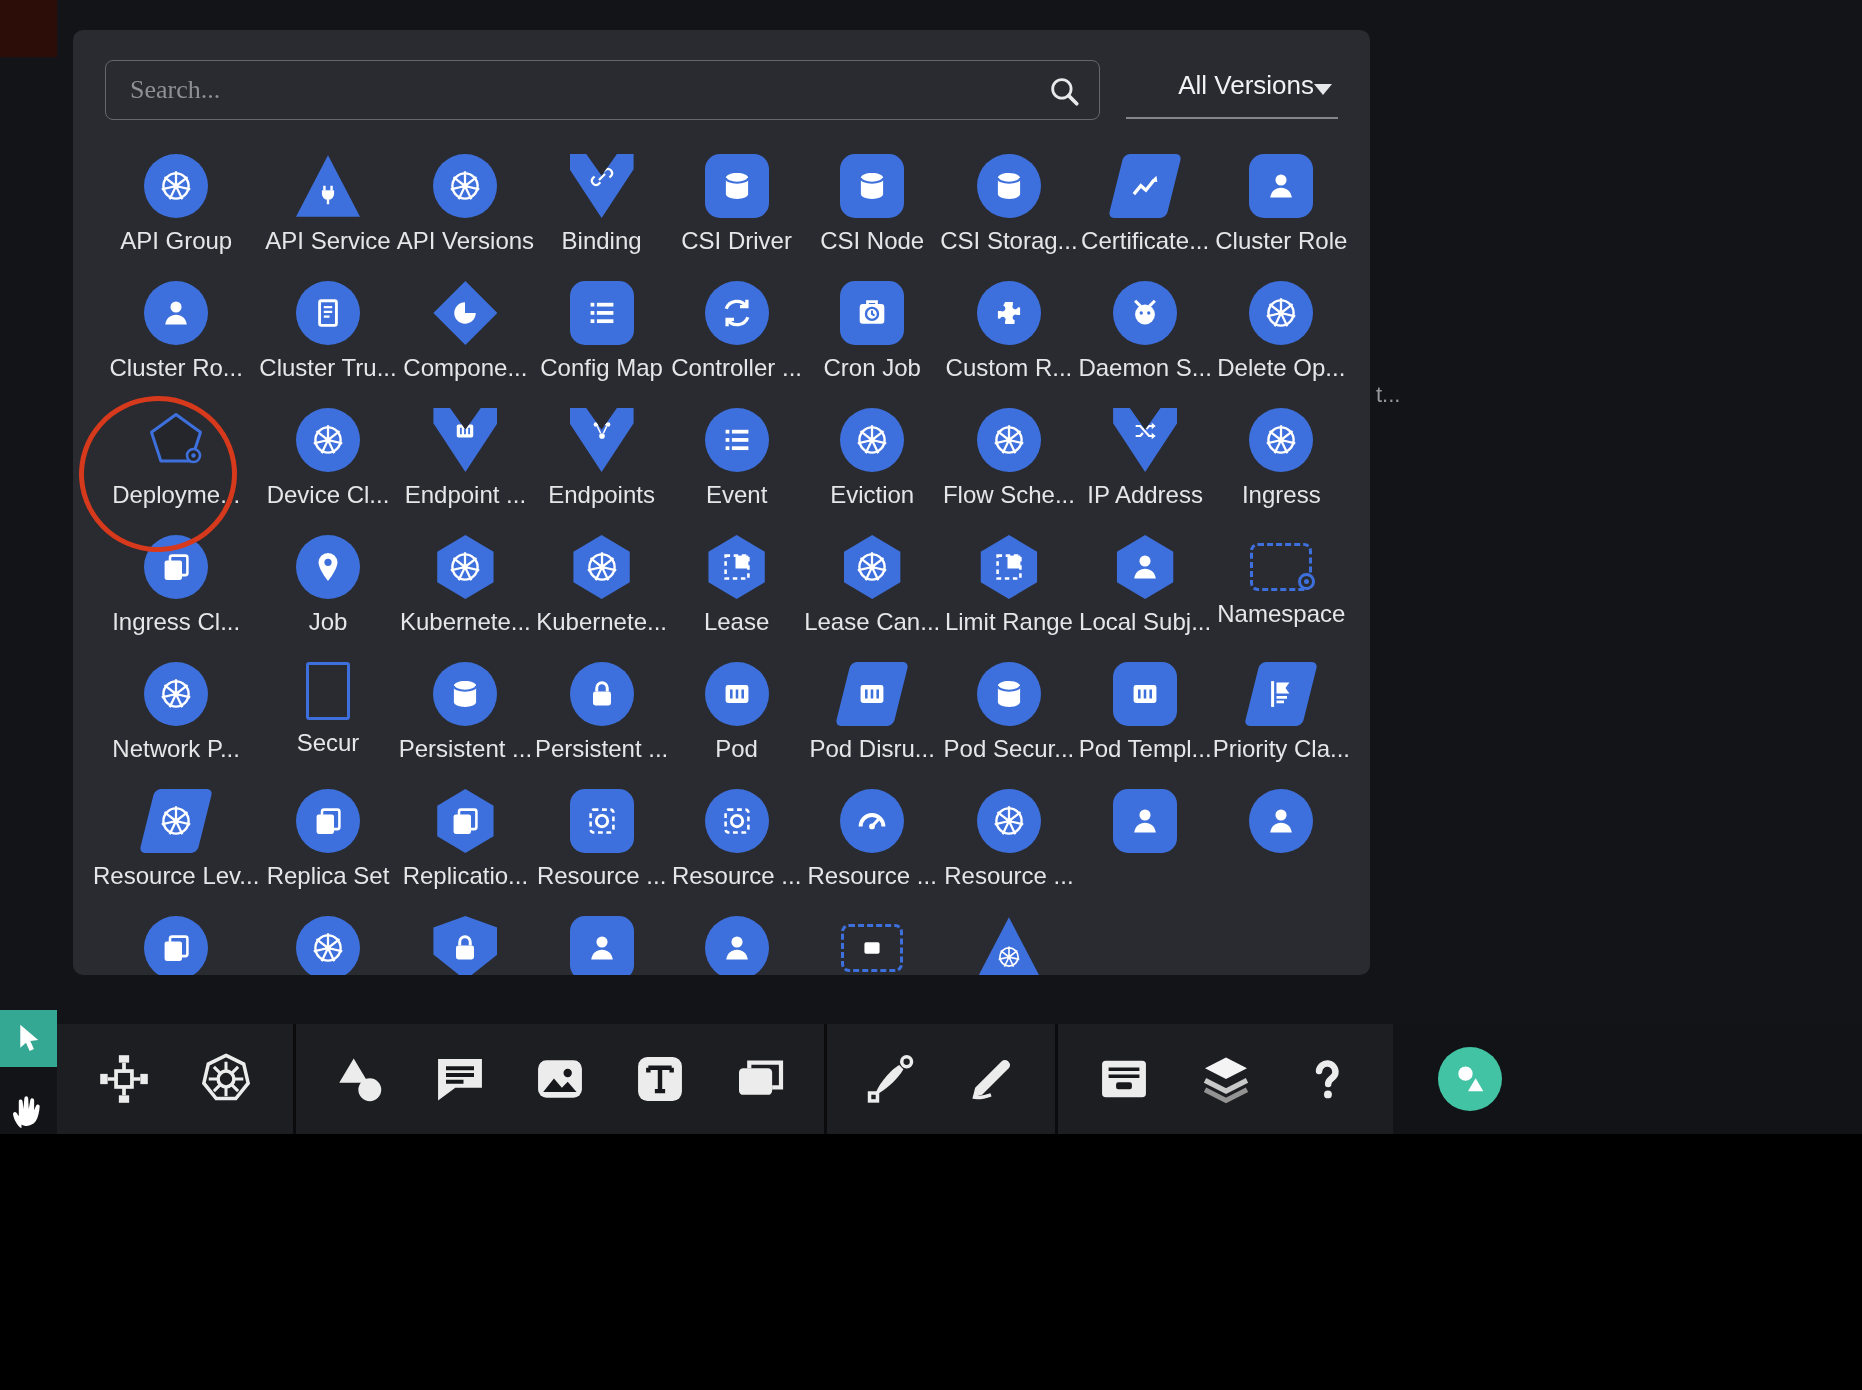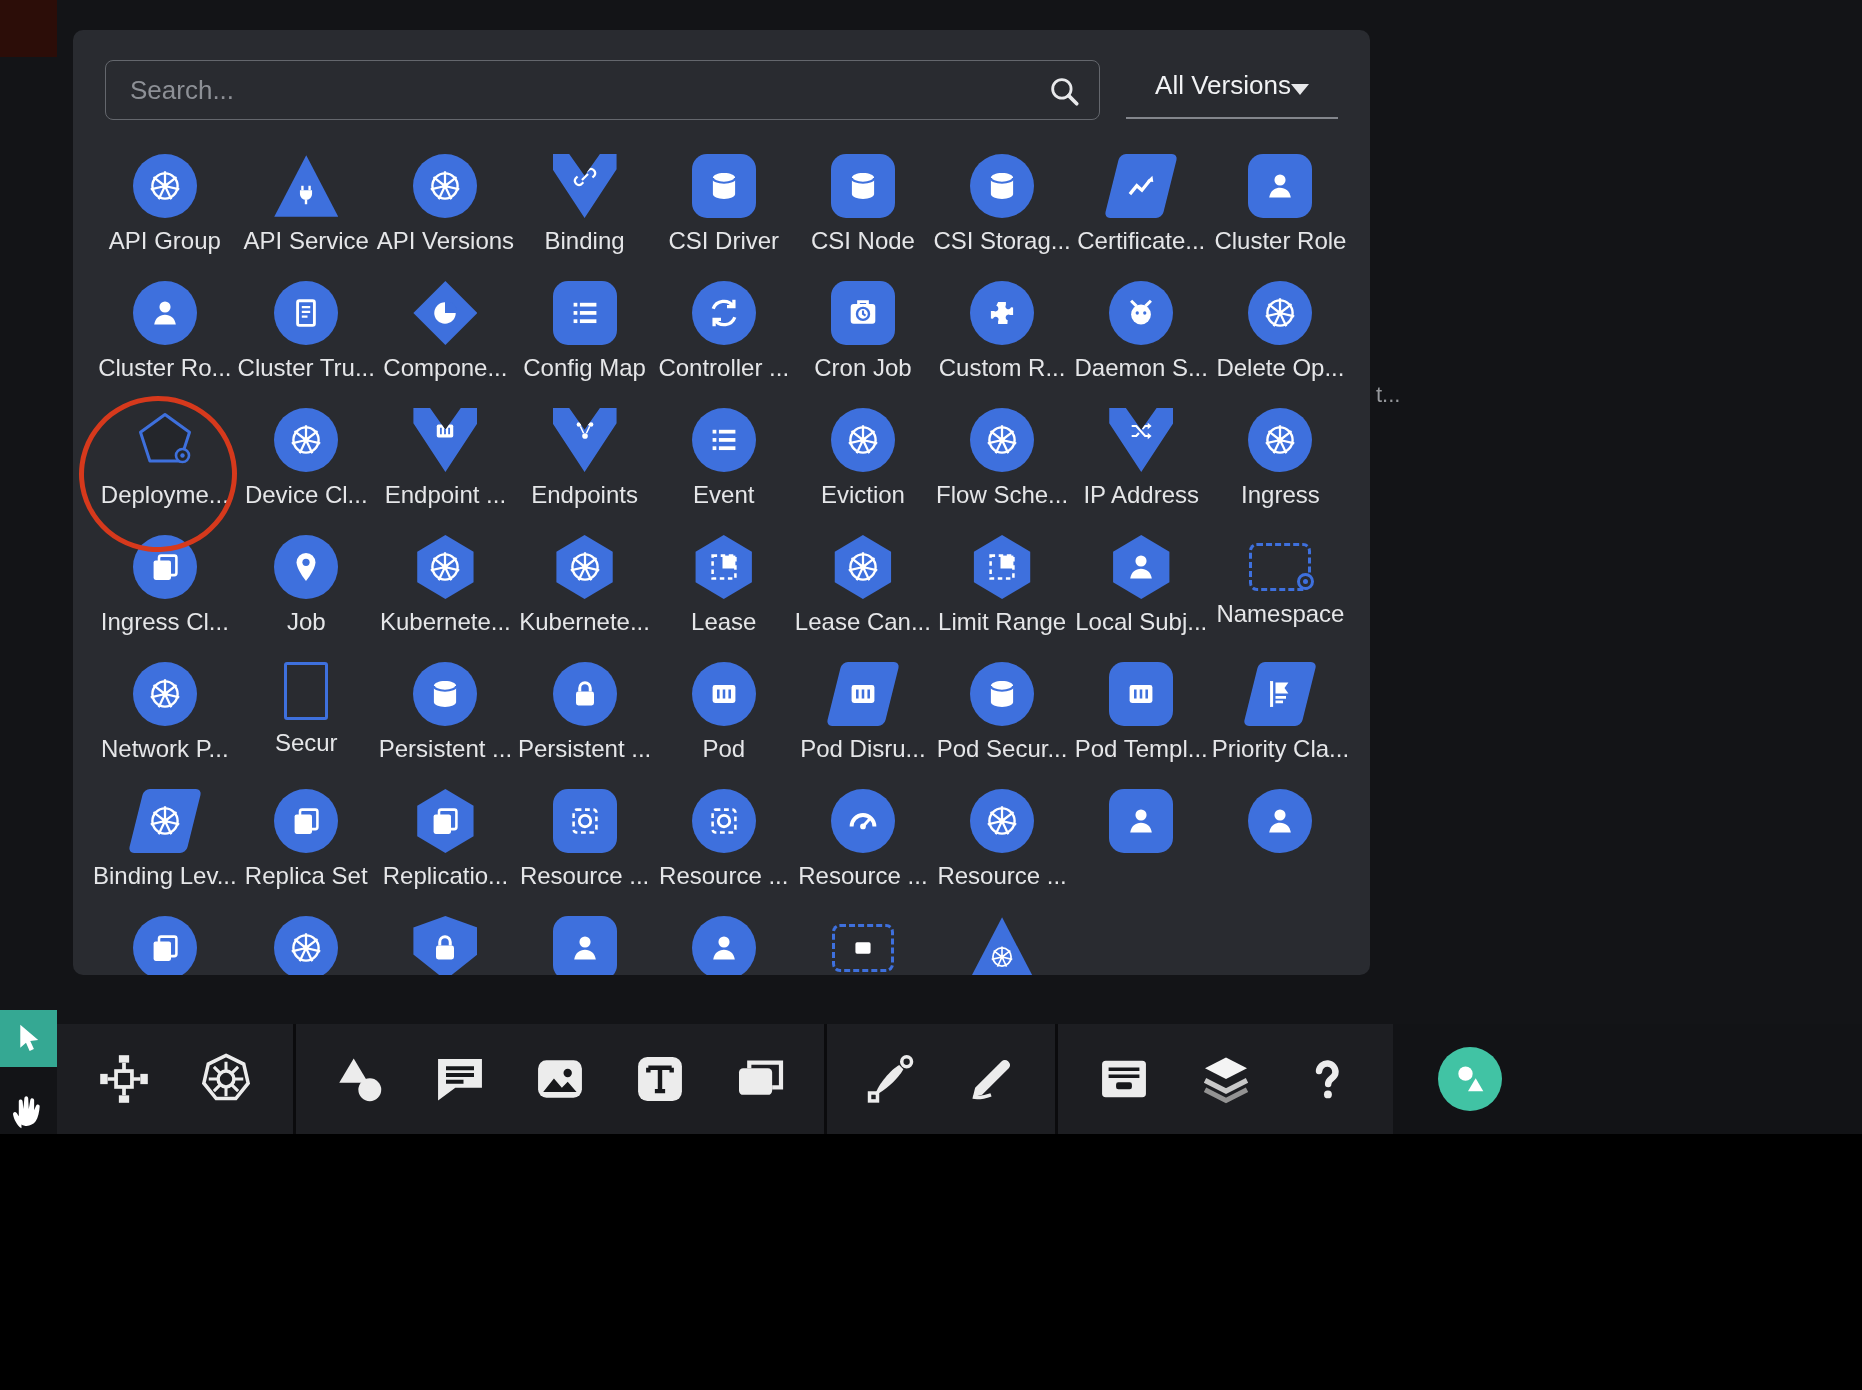--- a/index.html
+++ b/index.html
@@ -8,24 +8,24 @@
   body{font-family:"Liberation Sans",sans-serif;}
   .stage{position:relative;width:1862px;height:1390px;background:#131417;overflow:hidden}
   .corner-swatch{position:absolute;left:0;top:0;width:57px;height:57px;background:#2c0d08}
 
   
   .modal{position:absolute;left:73px;top:30px;width:1297px;height:945px;background:#292b30;
          border-radius:10px;overflow:hidden;padding:30px 20px 0}
   .modal-header{display:flex;align-items:flex-start;gap:26px;margin:0 12px}
   .search-box{position:relative;flex:1;height:60px;border:1px solid #64676d;border-radius:8px}
   .search-box input{width:100%;height:100%;background:transparent;border:none;outline:none;
-         color:#e2e3e5;font-size:26px;padding:0 64px 0 24px;font-family:Liberation Sans, sans-serif}
+         color:#e2e3e5;font-size:26px;padding:0 64px 0 24px;font-family:Liberation Serif, serif}
   .search-box input::placeholder{color:#8d9096}
   .search-icon{position:absolute;right:18px;top:13px;width:34px;height:34px}
-  .version-filter{width:212px;display:flex;align-items:center;justify-content:center;
+  .version-filter{width:212px;display:flex;align-items:center;justify-content:flex-end;
          padding:10px 6px 16px;border-bottom:2px solid #83868c;color:#f1f2f4;font-size:26px;cursor:pointer}
   .caret{width:0;height:0;border-left:9px solid transparent;border-right:9px solid transparent;
          border-top:11px solid #e7e8ea;margin-top:8px}
 
   .grid{margin-top:34px;display:grid;grid-template-columns:repeat(9,1fr)}
   .cell{height:127px;display:flex;flex-direction:column;align-items:center;cursor:pointer}
   .icon{width:64px;height:64px;display:flex;align-items:center;justify-content:center;position:relative;flex:none}
   .icon .glyph{width:36px;height:36px}
   .label{margin-top:9px;font-size:24px;color:#e5e6e8;white-space:nowrap}
 
@@ -521,21 +521,21 @@
     <div class="label">Priority Cla...</div>
   </div>
         <div class="cell">
     <div class="icon shape-para">
             <svg viewBox="0 0 24 24" class="glyph">
               <circle cx="12" cy="12" r="8.4" fill="none" stroke="#fff" stroke-width="1.6"></circle>
               <circle cx="12" cy="12" r="1.9" fill="#fff"></circle>
               <path d="M12 12V2.2M12 12l7.7-5.9M12 12l9.5 2.2M12 12l4.2 8.8M12 12l-4.2 8.8M12 12l-9.5 2.2M12 12l-7.7-5.9" stroke="#fff" stroke-width="1.5"></path>
             </svg>
           </div>
-    <div class="label">Binding Lev...</div>
+    <div class="label">Resource Lev...</div>
   </div>
         <div class="cell">
     <div class="icon shape-circle">
             <svg viewBox="0 0 24 24" class="glyph">
               <rect x="8" y="4.4" width="11.6" height="13" rx="1.4" fill="none" stroke="#fff" stroke-width="1.7"></rect>
               <rect x="4.4" y="7.6" width="11.6" height="13" rx="1.4" fill="#fff"></rect>
             </svg>
           </div>
     <div class="label">Replica Set</div>
   </div>

